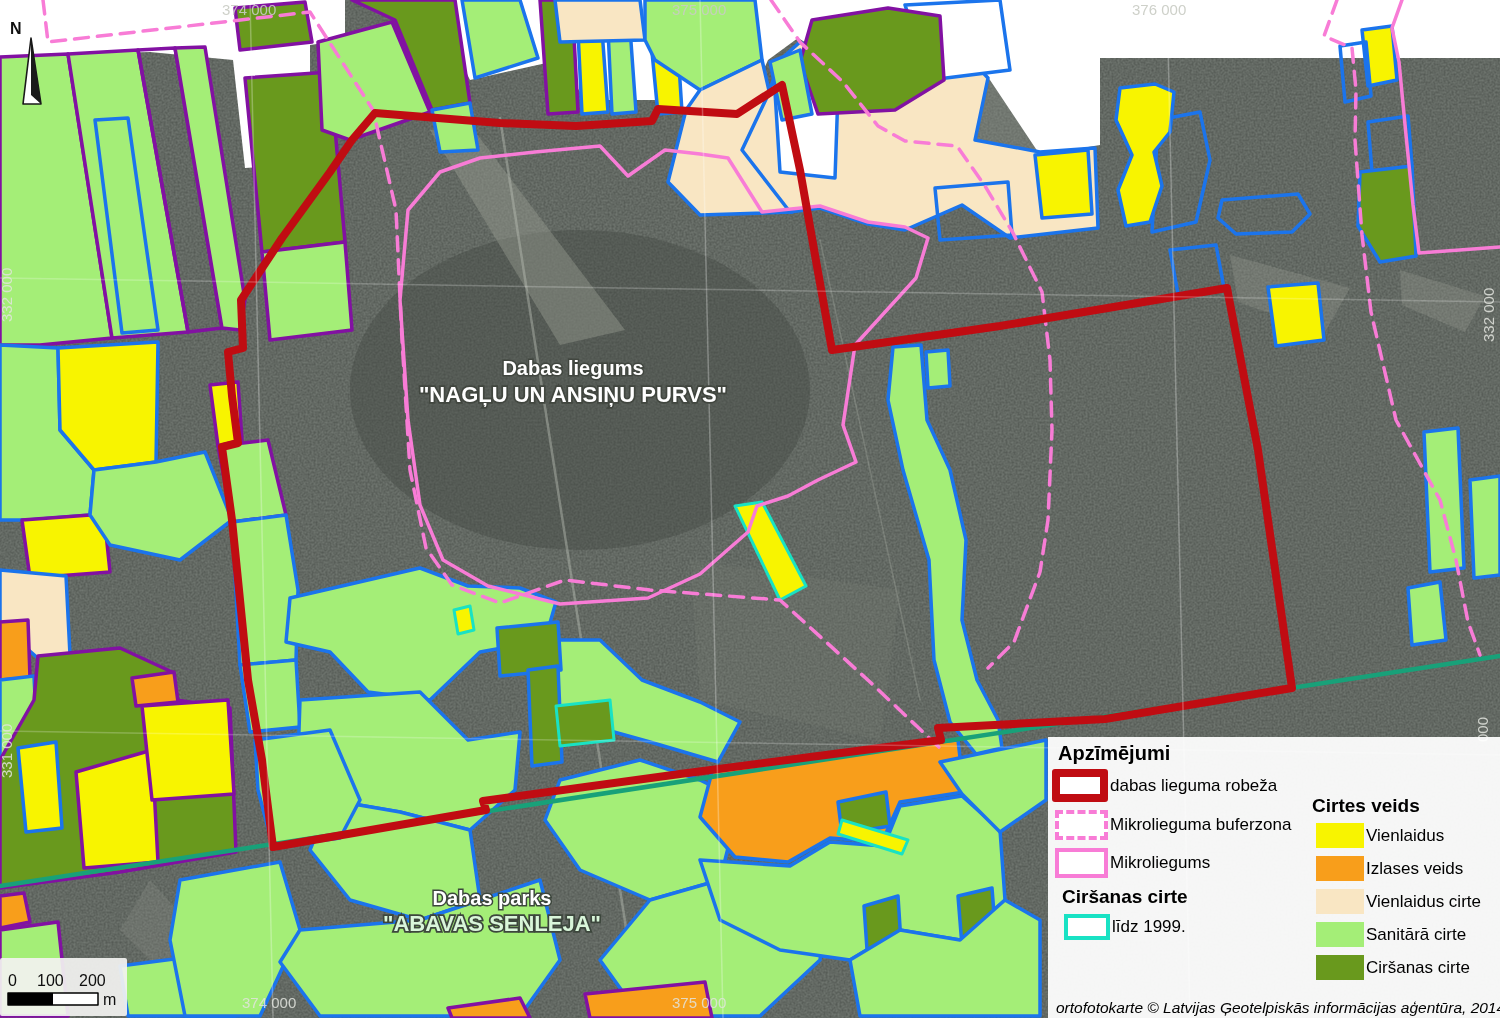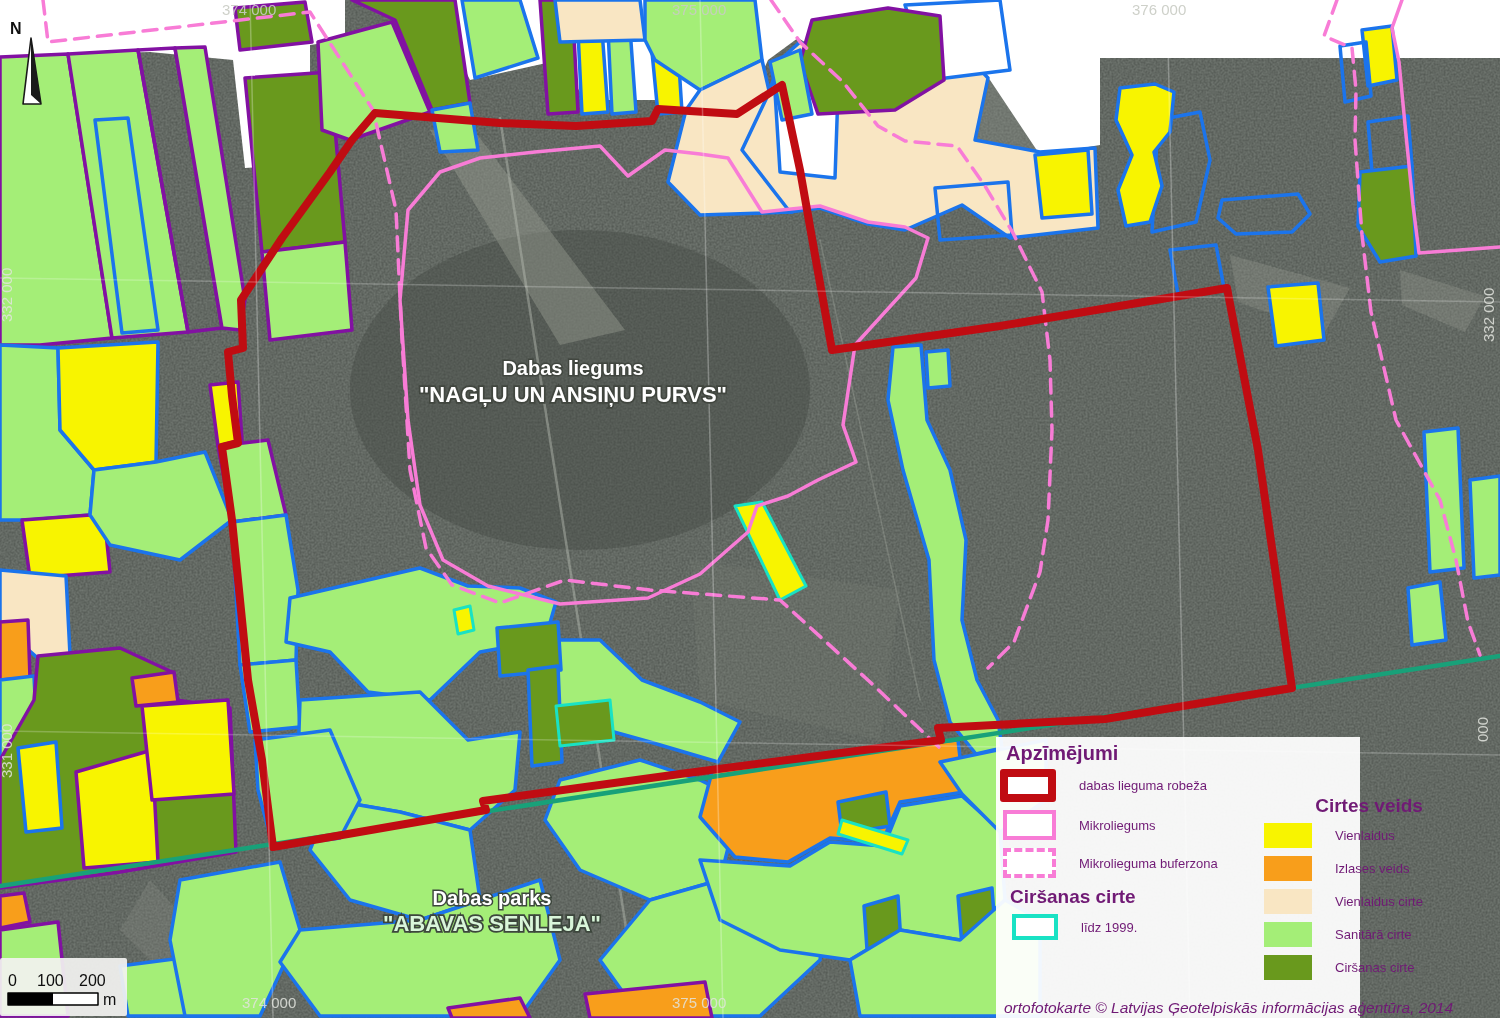--- a/index.html
+++ b/index.html
@@ -20,25 +20,25 @@
   .map-title{font-size:20px;font-weight:bold;fill:#ffffff;paint-order:stroke;
              stroke:#41463f;stroke-width:3px;text-anchor:middle}
   .map-title2{font-size:22px;font-weight:bold;fill:#ffffff;paint-order:stroke;
              stroke:#41463f;stroke-width:3.5px;text-anchor:middle}
   .park-title{font-size:20px;font-weight:bold;fill:#ffffff;paint-order:stroke;
              stroke:#3c463c;stroke-width:3px;text-anchor:middle}
   .park-title2{font-size:22px;font-weight:bold;fill:#d9f6da;paint-order:stroke;
              stroke:#3c463c;stroke-width:3.5px;text-anchor:middle}
   .sb-txt{font-size:16px;fill:#0e0e0e}
   
-  .legend{position:absolute;left:996px;top:737px;width:364px;height:281px;
-          background:rgba(255,255,255,.94);color:#701a75;}
+  .legend{position:absolute;left:1048px;top:737px;width:452px;height:281px;
+          background:rgba(255,255,255,.94);color:#000000;}
   .lg-title{font-size:20px;font-weight:bold;margin:5px 0 4px 10px;}
   .lg-row{display:flex;align-items:center;margin:0 0 8px 4px;}
-  .lg-row .lbl{font-size:13px;margin-left:23px;white-space:nowrap;}
+  .lg-row .lbl{font-size:17px;margin-left:2px;white-space:nowrap;}
   .sw-res{width:56px;height:33px;box-sizing:border-box;border:8px solid #c00c12;border-radius:3px;background:#fff;}
   .sw-mik{width:53px;height:30px;box-sizing:border-box;border:4px solid #f87cd6;background:#fff;margin-left:3px;}
   .sw-buf{width:53px;height:30px;box-sizing:border-box;border:4px dashed #f87cd6;background:#fff;margin-left:3px;}
   .lg-sub{font-size:19px;font-weight:bold;margin:2px 0 6px 14px;}
   .sw-yr{width:46px;height:26px;box-sizing:border-box;background:#fff;margin-left:12px;}
   .yr-c{border:4px solid #19e2c4}.yr-b{border:4px solid #1b74ec}.yr-p{border:4px solid #8211a2}
   .lg-right{position:absolute;left:262px;top:56px;}
   .sw-ty{width:48px;height:25px;margin-left:2px;}
   .ty-ka{background:#f8f400}.ty-iz{background:#f89e1b}.ty-vi{background:#f9e6c3}
   .ty-sa{background:#a4ee77}.ty-ko{background:#69991d}
@@ -231,34 +231,34 @@
   </g>
 </svg>
 
 <div class="legend">
   <div class="lg-title">Apzīmējumi</div>
   <div class="lg-row">
     <div class="sw-res"></div>
     <span class="lbl">dabas lieguma robeža</span>
   </div>
   <div class="lg-row">
+    <div class="sw-buf"></div>
+    <span class="lbl">Mikrolieguma buferzona</span>
+  </div>
+  <div class="lg-row">
     <div class="sw-mik"></div>
     <span class="lbl">Mikroliegums</span>
   </div>
-  <div class="lg-row">
-    <div class="sw-buf"></div>
-    <span class="lbl">Mikrolieguma buferzona</span>
-  </div>
   <div class="lg-sub">Ciršanas cirte</div>
   <div class="lg-row">
     <div class="sw-yr yr-c"></div>
     <span class="lbl">līdz 1999.</span>
   </div>
   <div class="lg-right">
-    <div class="lg-sub" style="margin-left:8px;text-align:right;">Cirtes veids</div>
+    <div class="lg-sub" style="margin-left:2px;">Cirtes veids</div>
     <div class="lg-row">
       <div class="sw-ty ty-ka"></div>
       <span class="lbl">Vienlaidus</span>
     </div>
     <div class="lg-row">
       <div class="sw-ty ty-iz"></div>
       <span class="lbl">Izlases veids</span>
     </div>
     <div class="lg-row">
       <div class="sw-ty ty-vi"></div>

